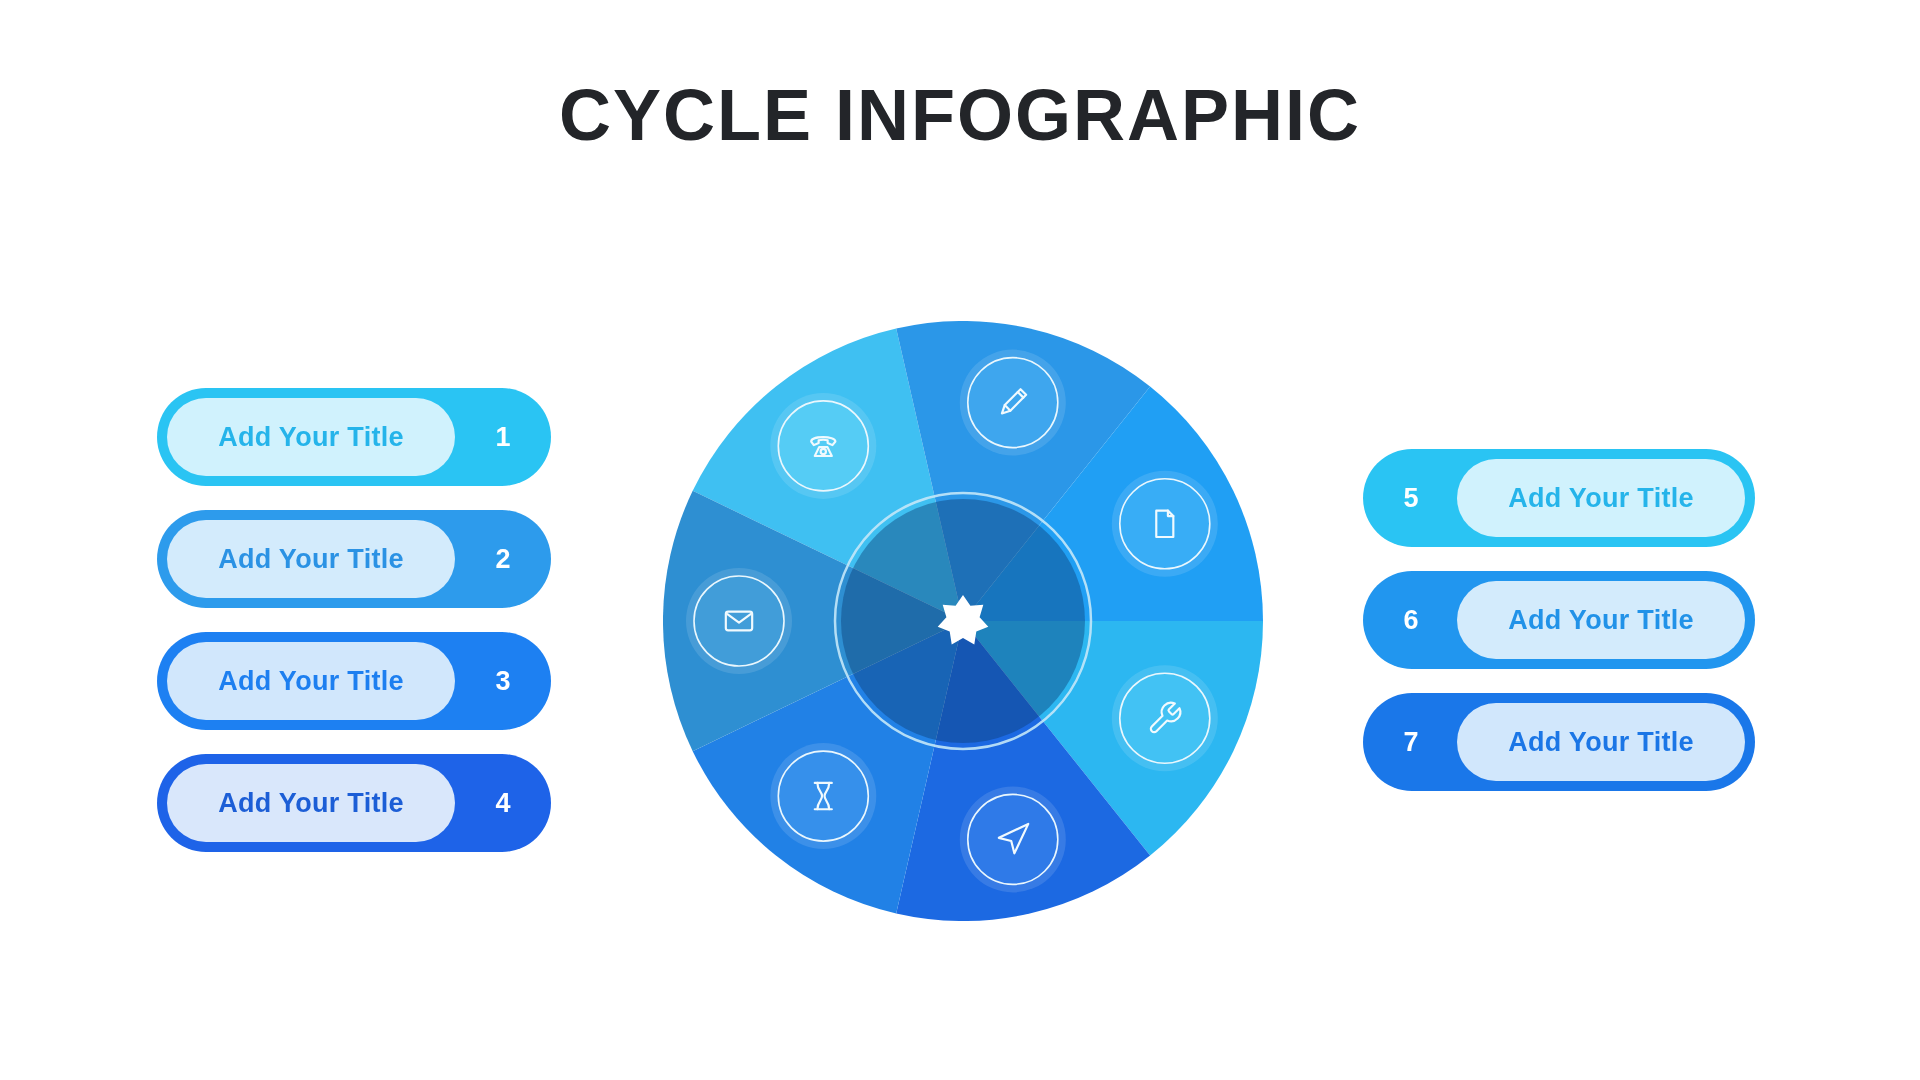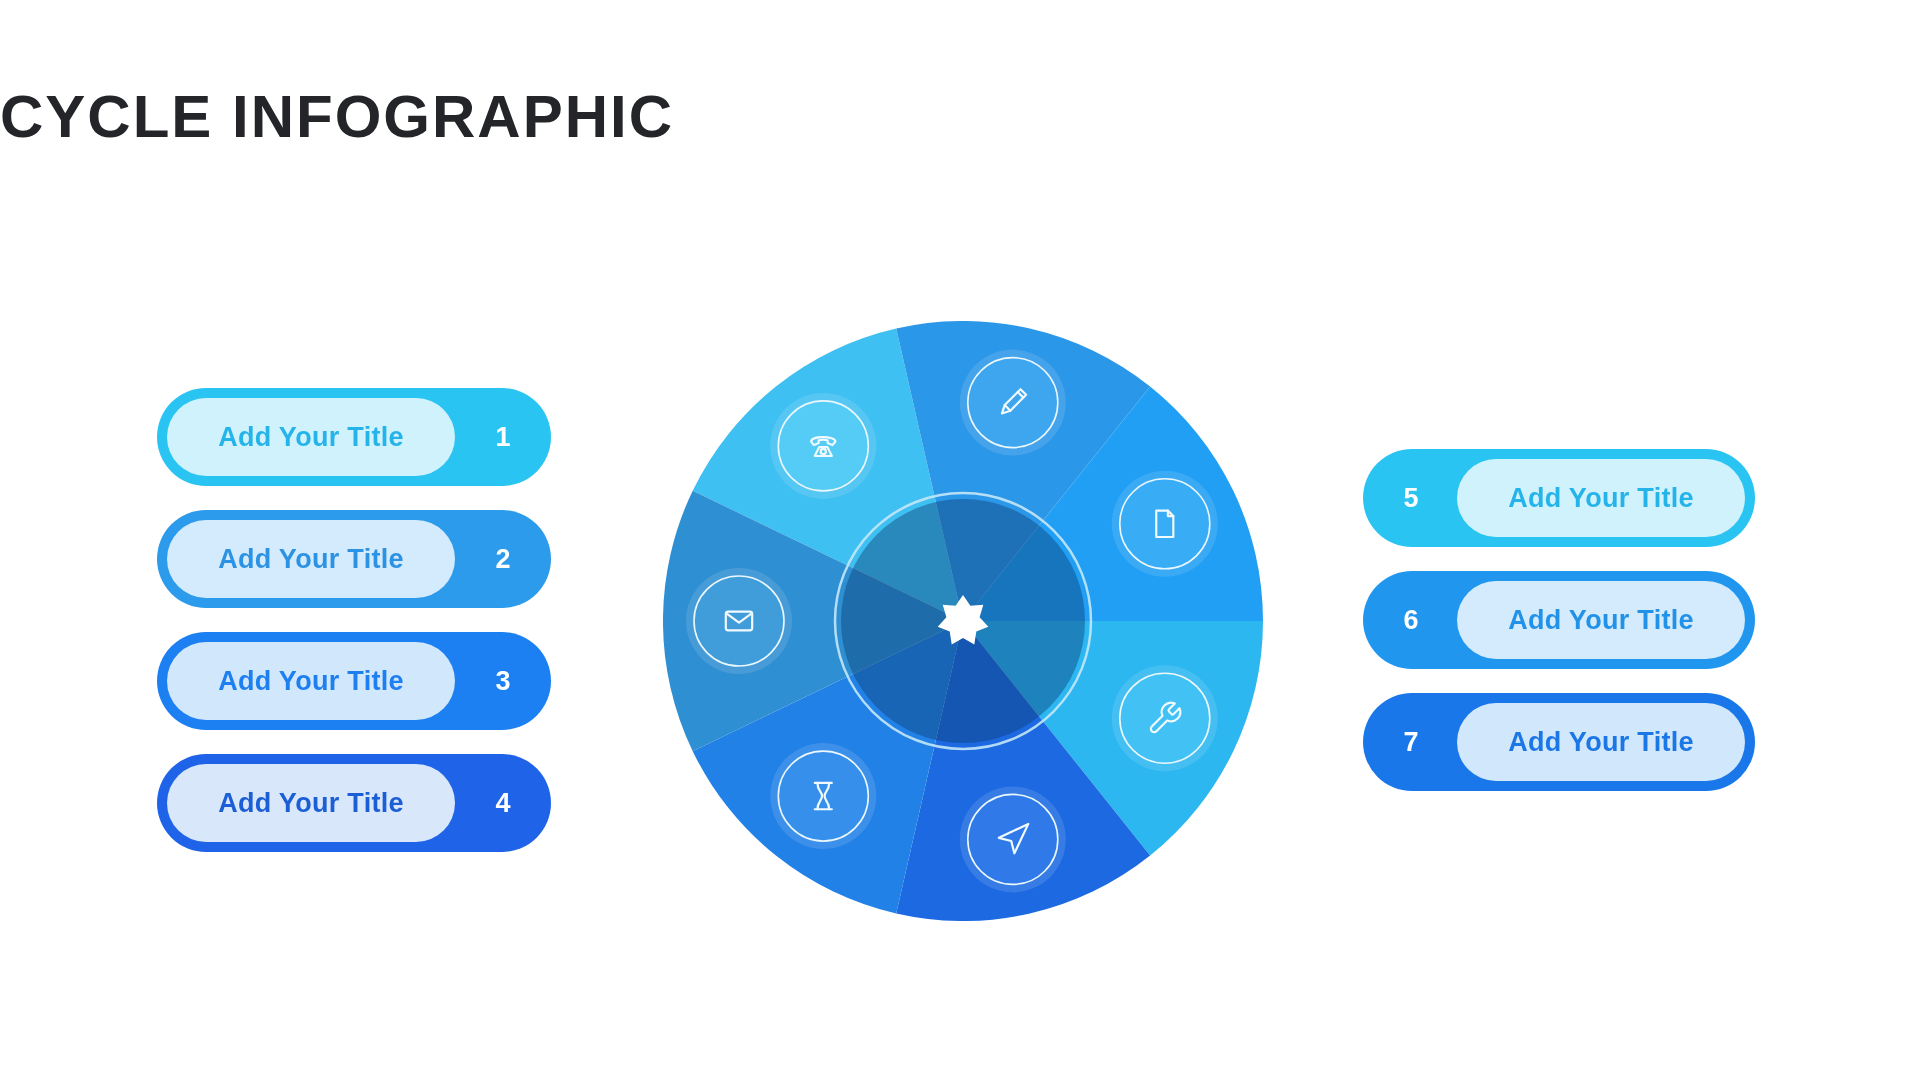--- a/index.html
+++ b/index.html
@@ -1,20 +1,20 @@
 <!DOCTYPE html>
 <html><head>
 <meta charset="utf-8">
 <style>
   *{margin:0;padding:0;box-sizing:border-box}
   html,body{width:1920px;height:1080px}
   body{background:#ffffff;font-family:"Liberation Sans",sans-serif;position:relative;overflow:hidden}
 
-  .title{position:absolute;top:82px;left:0;width:100%;text-align:left;
-         font-size:60px;font-weight:bold;letter-spacing:2px;color:#232529}
+  .title{position:absolute;top:74px;left:0;width:100%;text-align:center;
+         font-size:72px;font-weight:bold;letter-spacing:2px;color:#232529}
 
   .list{position:absolute;display:flex;flex-direction:column;gap:24px}
   .list-left{left:157px;top:388px;width:394px}
   .list-right{left:1363px;top:449px;width:392px}
 
   .pill{position:relative;height:98px;border-radius:49px;background:var(--c,#2196f3)}
   .pill-inner{position:absolute;top:10px;bottom:10px;border-radius:39px;
               background:var(--inner,#d6ecfb);display:flex;align-items:center;justify-content:center;
               font-size:27px;font-weight:bold;color:var(--text,#2196f3);letter-spacing:.3px}
   .pill-left .pill-inner{left:10px;width:288px}

